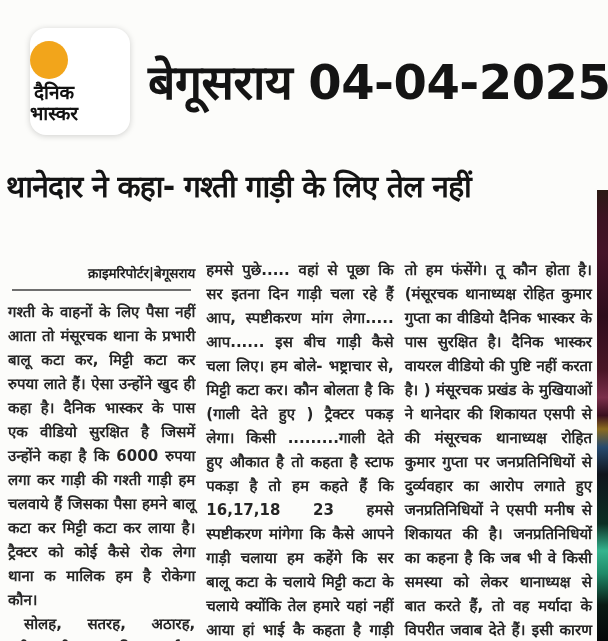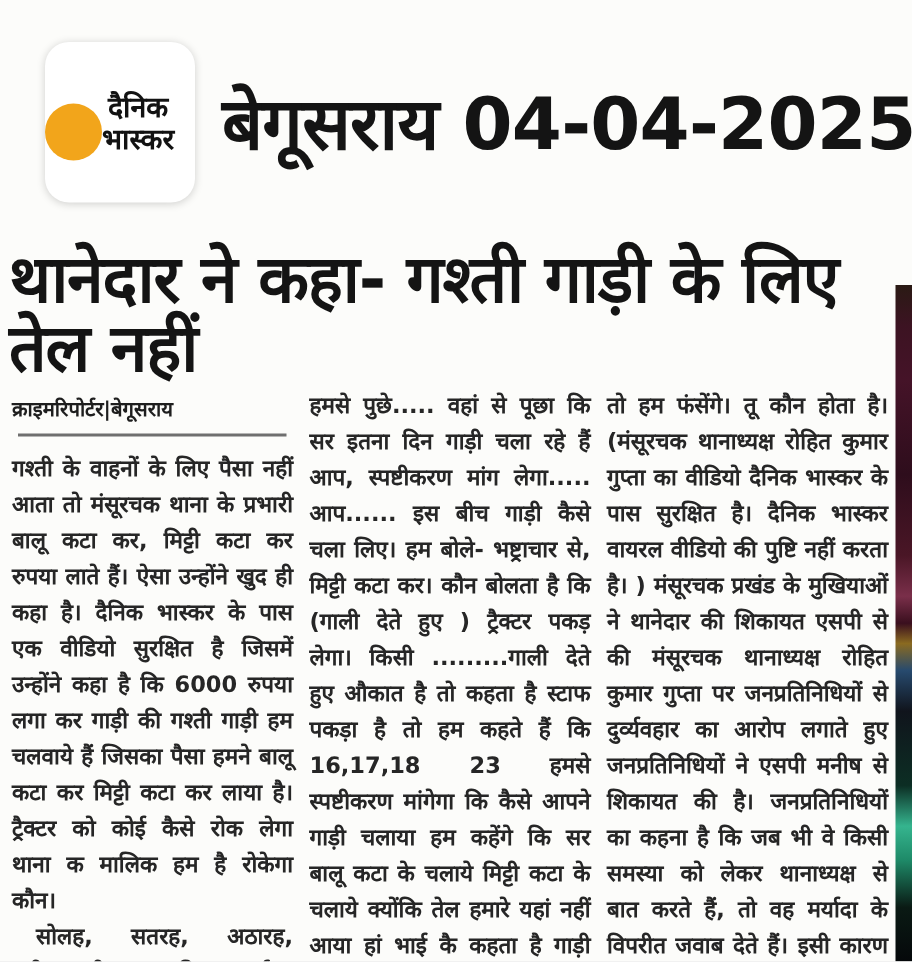--- a/index.html
+++ b/index.html
@@ -7,51 +7,51 @@
     position:relative; width:608px; height:641px; margin:0 auto;
     background:#fcfcfa; overflow:hidden;
     font-family:"DejaVu Sans", sans-serif; color:#1c1c1c;
   }
 
   
   .logo-card {
     position:absolute; left:30px; top:28px; width:100px; height:107px;
     background:#ffffff; border-radius:16px;
     box-shadow:0 1px 6px rgba(0,0,0,0.18);
-    display:flex; flex-direction:row; align-items:center;
+    display:flex; flex-direction:column; align-items:flex-start;
   }
   .logo-sun { width:38px; height:38px; border-radius:50%; background:#F2A51B; margin-top:13px; }
   .logo-text { font-weight:bold; color:#121212; text-align:center; line-height:21px; font-size:19px; margin-top:3px; }
 
   .masthead-title {
     position:absolute; left:148px; top:48px; white-space:nowrap;
     font-size:48px; font-weight:bold; color:#141414; letter-spacing:-0.5px;
   }
   .masthead-title .date { margin-left:16px; }
 
   
   .headline {
     position:absolute; left:6px; top:164px; width:588px;
-    font-size:44px; line-height:46px; font-weight:bold;
+    font-size:30px; line-height:46px; font-weight:bold;
     color:#141414; letter-spacing:-0.8px;
   }
 
   
   .columns {
     position:absolute; left:8px; top:258px; width:584px;
     display:flex; gap:11px;
   }
   .col {
     flex:1 1 0; min-width:0;
     font-size:15px; line-height:24px; font-weight:bold;
     color:#262626; text-align:justify;
   }
   .col p { margin:0; }
   .col p + p { text-indent:16px; }
-  .byline { text-align:left; font-size:13.5px; color:#1e1e1e; padding:3px 0 0; }
+  .byline { text-align:right; font-size:13.5px; color:#1e1e1e; padding:3px 0 0; }
   .byline-rule { border:0; border-top:2px solid #6f6f6f; margin:4px 4px 9px; }
 
   
   .photo-strip {
     position:absolute; right:0; top:190px; width:11px; height:451px;
     background:linear-gradient(to bottom,
       #2a1a14 0%, #3c1322 6%, #451328 14%, #2e0d1c 28%,
       #4a1626 40%, #7a2f4a 46%, #3a0f1e 50%,
       #8a6a20 53%, #274a6e 57%, #10141c 63%,
       #0c2e24 74%, #35b48e 80%, #1e8a68 85%,

